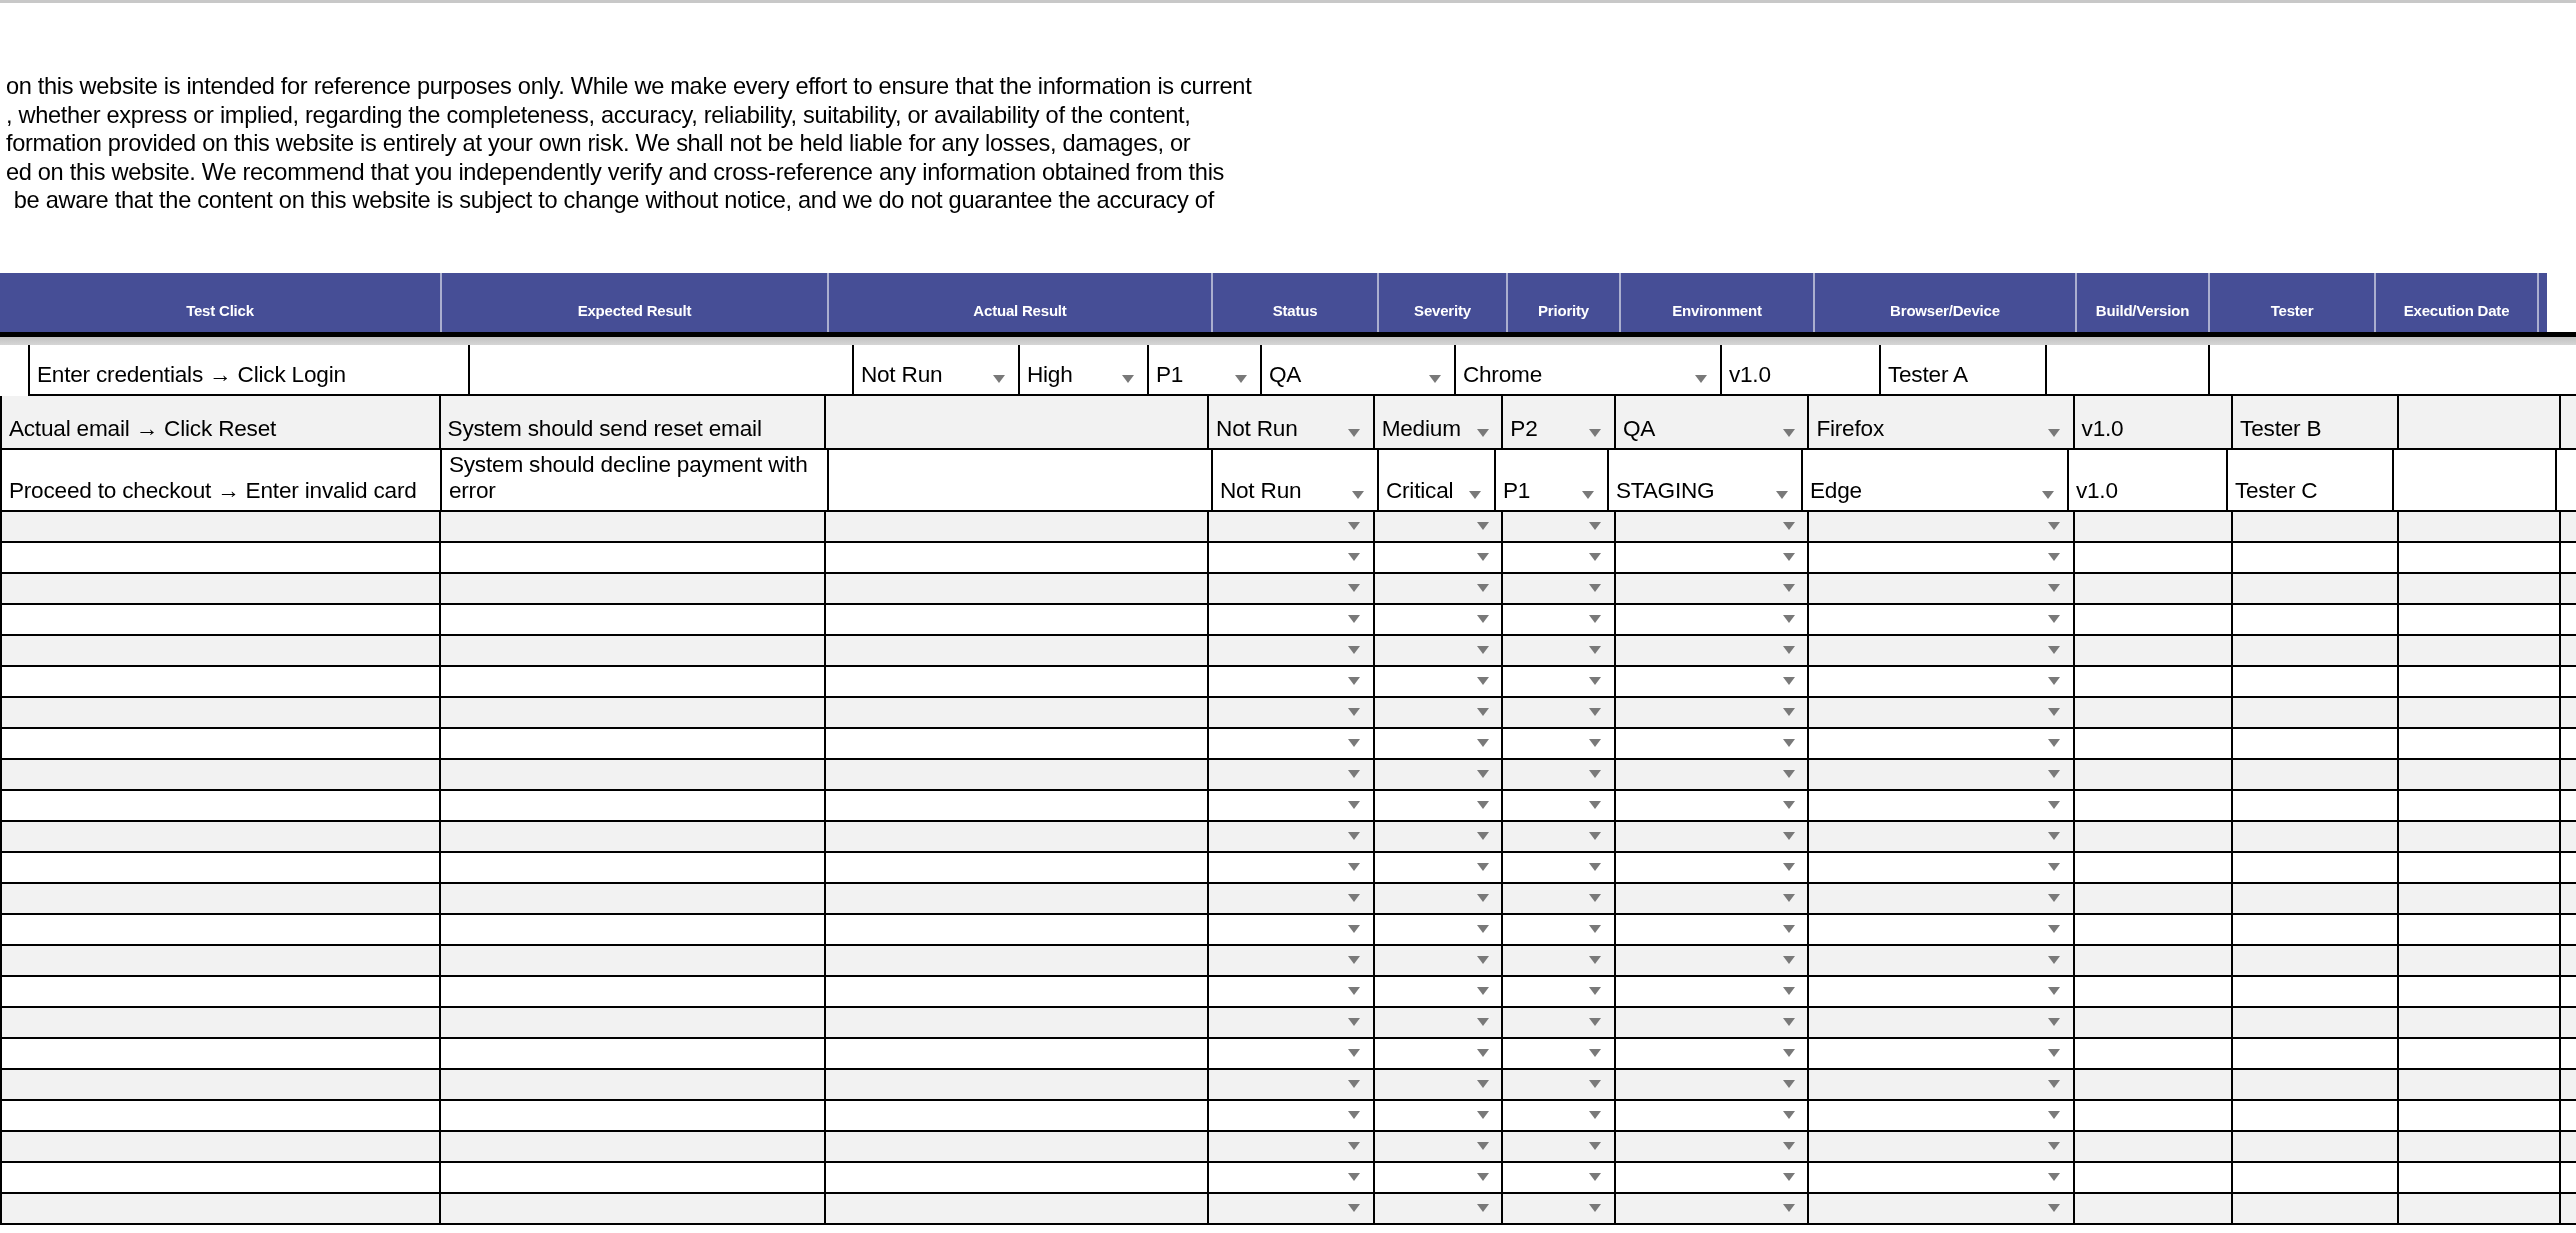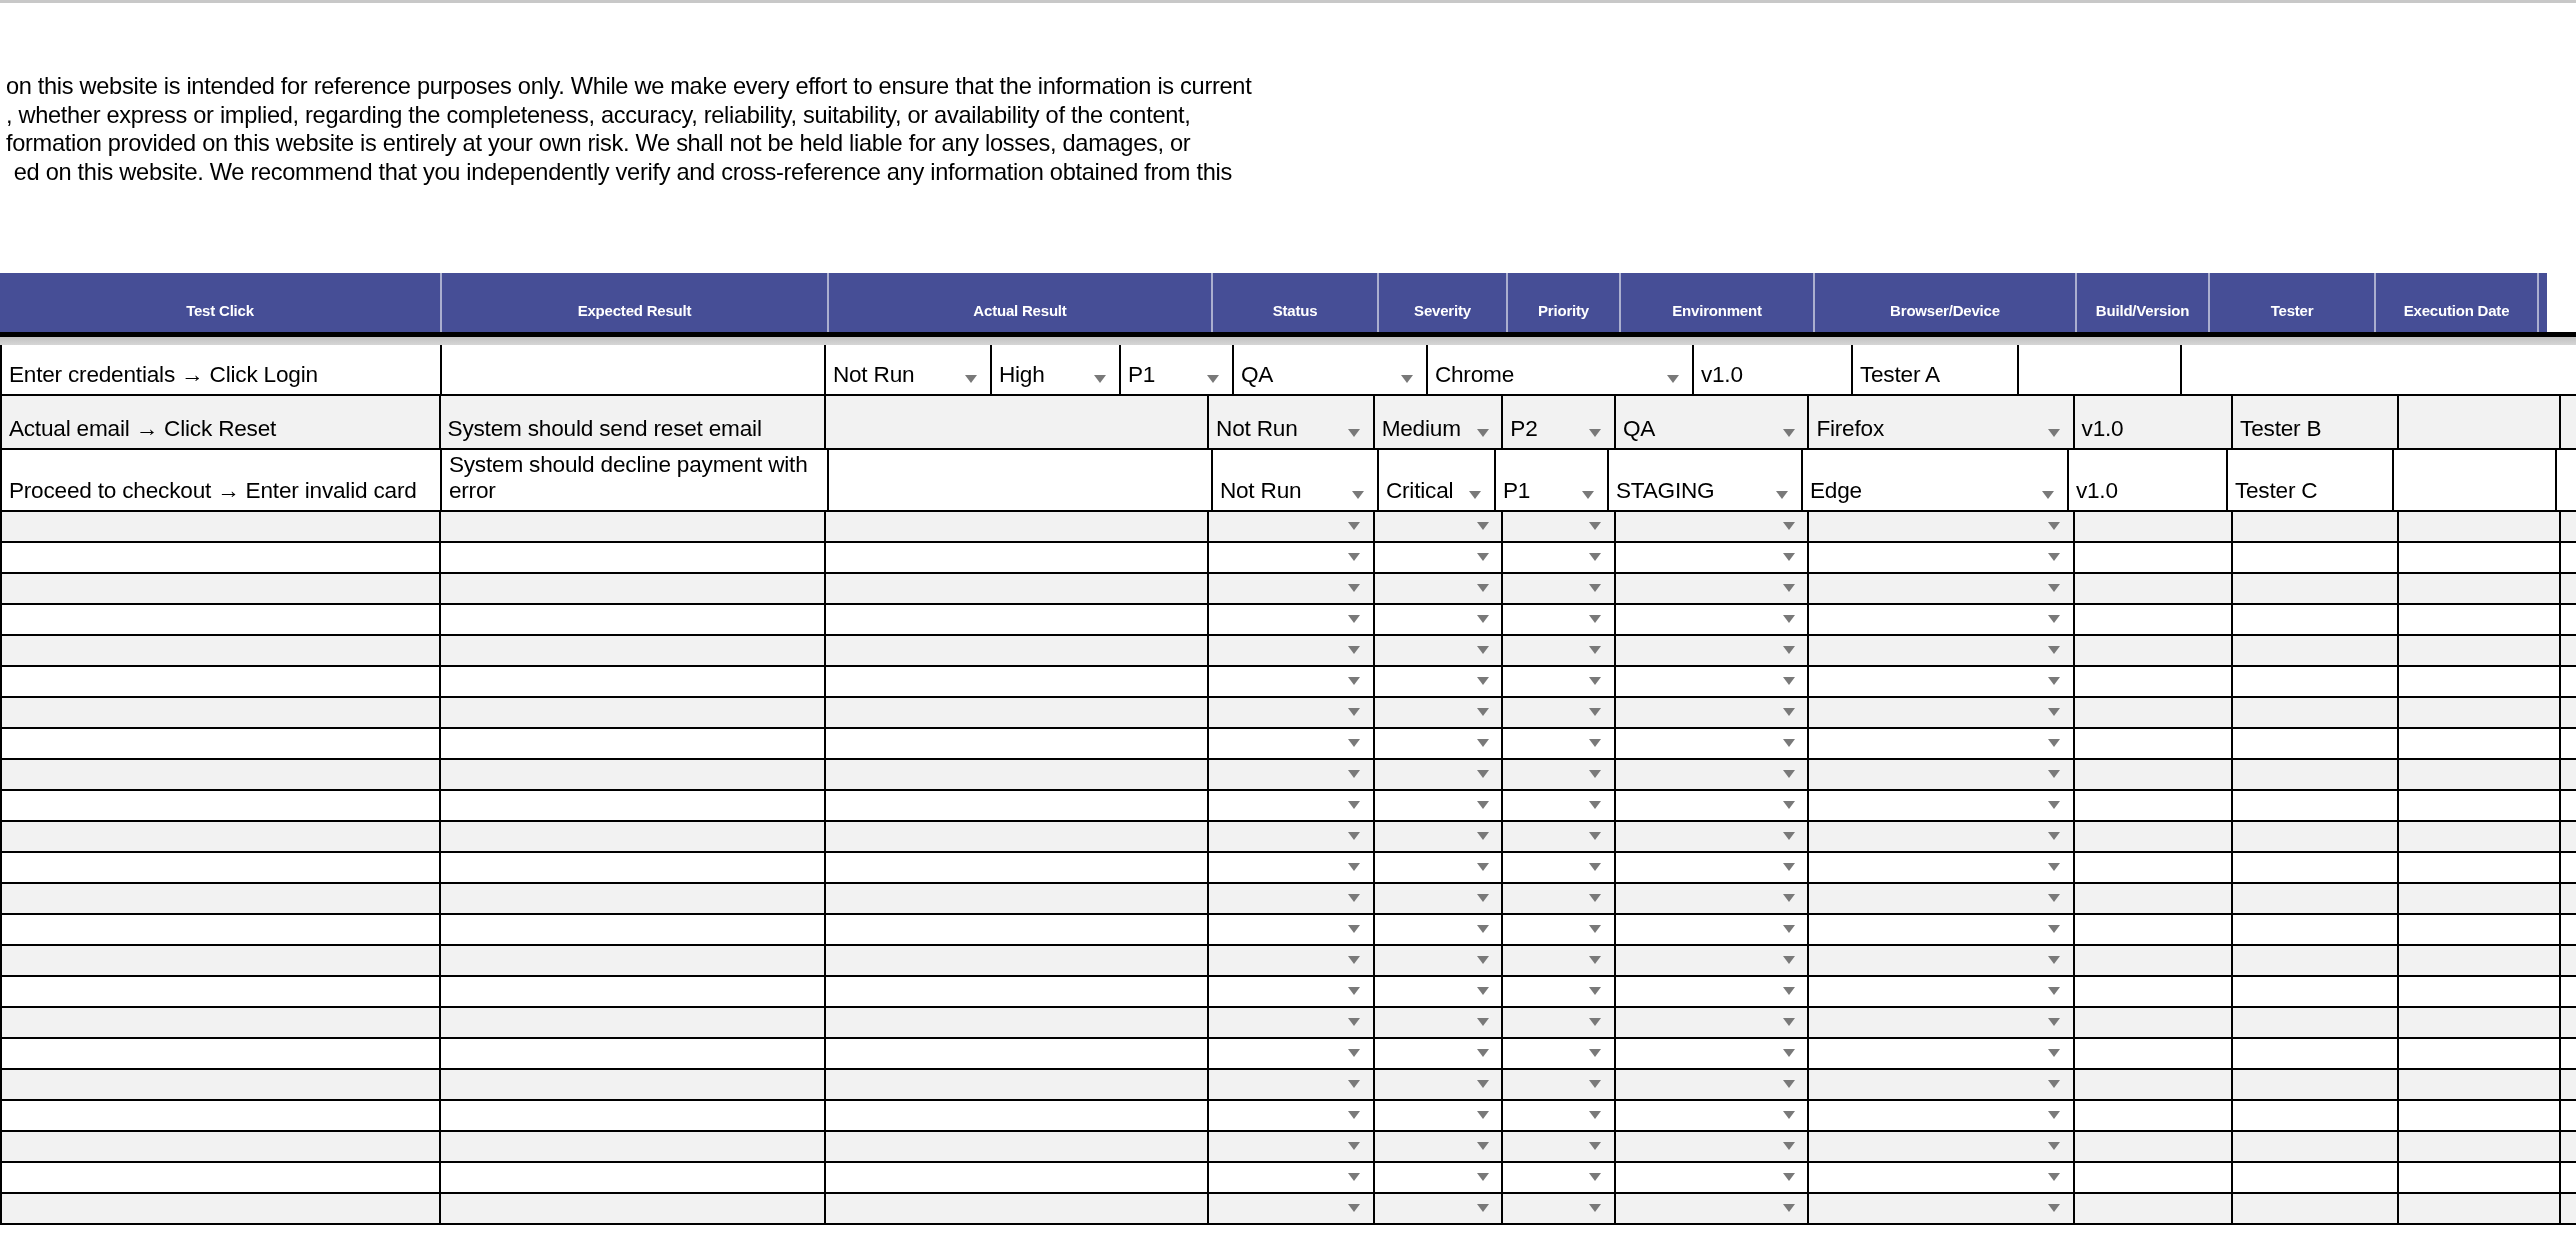--- a/index.html
+++ b/index.html
@@ -57,41 +57,42 @@
 <body>
 
 <div id="screen">
   <div class="topbar"></div>
 
   <div class="disclaimer">
     <div class="dline">on this website is intended for reference purposes only. While we make every effort to ensure that the information is current</div>
     <div class="dline">, whether express or implied, regarding the completeness, accuracy, reliability, suitability, or availability of the content,</div>
     <div class="dline">formation provided on this website is entirely at your own risk. We shall not be held liable for any losses, damages, or</div>
     <div class="dline">ed on this website. We recommend that you independently verify and cross-reference any information obtained from this</div>
+    <div class="dline">be aware that the content on this website is subject to change without notice, and we do not guarantee the accuracy of</div>
   </div>
 
   <div class="sheet">
     <div class="hrow" id="header-row">
         <div class="hcell" style="width: 440px;">Test Click</div>
         <div class="hcell" style="width: 387px;">Expected Result</div>
         <div class="hcell" style="width: 384px;">Actual Result</div>
         <div class="hcell" style="width: 166px;">Status</div>
         <div class="hcell" style="width: 129px;">Severity</div>
         <div class="hcell" style="width: 113px;">Priority</div>
         <div class="hcell" style="width: 194px;">Environment</div>
         <div class="hcell" style="width: 262px;">Browser/Device</div>
         <div class="hcell" style="width: 133px;">Build/Version</div>
         <div class="hcell" style="width: 166px;">Tester</div>
         <div class="hcell wrap" style="width: 163px;">Execution Date</div>
         <div class="hcell" style="width: 9.8px;"></div>
       </div>
     <div class="hdivider"></div>
     <div class="hshadow"></div>
     <div id="rows">
-        <div class="row data" style="height: 51px;">
+        <div class="row data" style="height: 51px; margin-left: 28px;">
           <div class="cell" style="width: 440px;">
             <span>Enter credentials → Click Login</span>
           </div>
           <div class="cell" style="width: 384px;"></div>
           <div class="cell nowrap" style="width: 166px;">
             <span>Not Run</span>
             <div class="arrow"></div>
           </div>
           <div class="cell nowrap" style="width: 129px;">
             <span>High</span>

